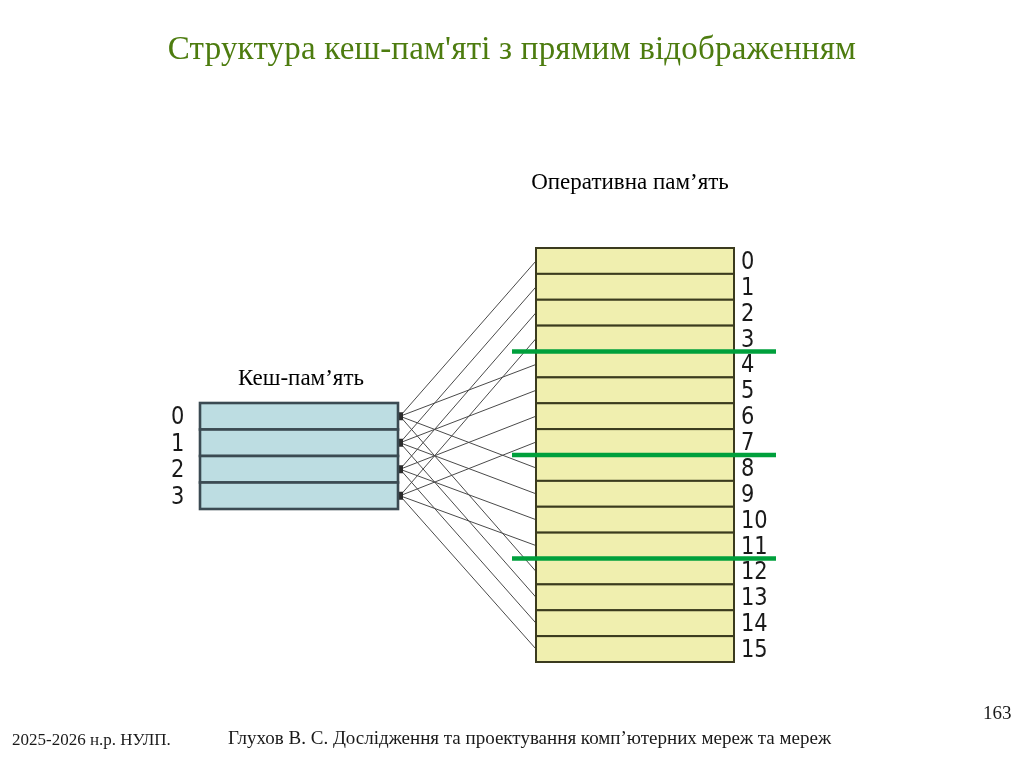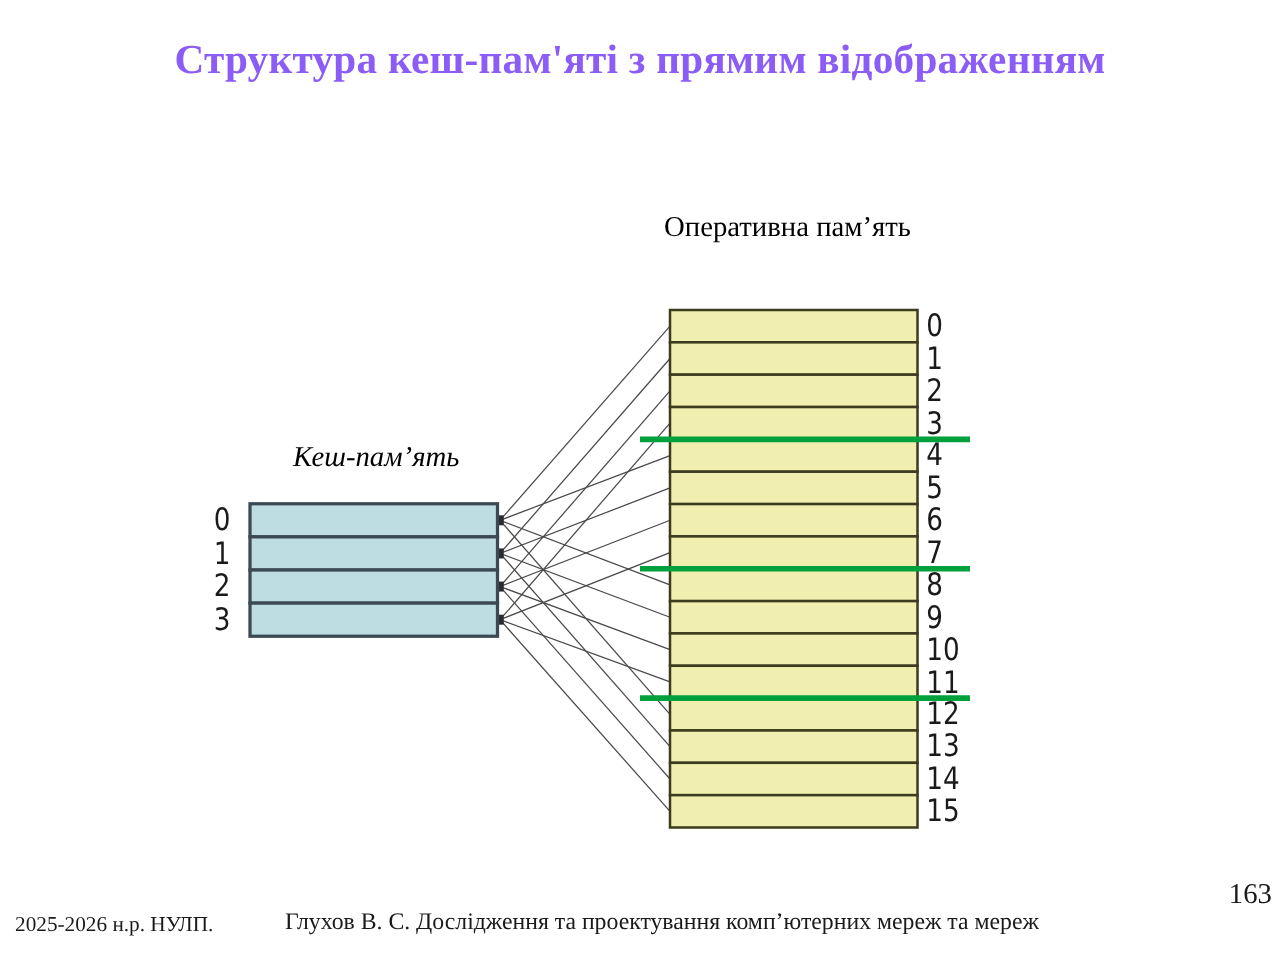--- a/index.html
+++ b/index.html
@@ -16,23 +16,23 @@
   }
 
   
   #slide-title {
     position: absolute;
     left: 110px;
     top: 26px;
     width: 804px;
     text-align: center;
     font-size: 33px;
-    font-weight: bold;
+    font-weight: normal;
     line-height: 1.36;
-    color: #8b5cf6;
+    color: #4d7c0f;
     letter-spacing: 0.2px;
   }
 
   
   #diagram {
     position: absolute;
     left: 0;
     top: 0;
     width: 1024px;
     height: 767px;
@@ -47,23 +47,22 @@
     text-align: center;
     line-height: 1.32;
   }
   #ram-caption {
     left: 505px;
     top: 167px;
     width: 250px;
   }
   #cache-caption {
     left: 178px;
-    top: 351px;
+    top: 363px;
     width: 246px;
-    font-style: italic;
   }
 
   
   .index-col {
     position: absolute;
     color: #1a1a1a;
     font-family: "DejaVu Sans", sans-serif;
     font-size: 21px;
     line-height: 1;
   }
@@ -88,21 +87,21 @@
     font-size: 17px;
   }
   #footer-center {
     left: 228px;
     top: 727px;
     font-size: 19px;
   }
   #footer-page {
     left: 983px;
     top: 702px;
-    font-size: 23px;
+    font-size: 19px;
   }
 </style>
 </head>
 <body>
 
 <div id="slide-title">Структура кеш-пам'яті з прямим відображенням</div>
 
 <svg id="diagram" viewBox="0 0 1024 767" xmlns="http://www.w3.org/2000/svg">
 
   <g id="mapping-lines" stroke="#4a4a4a" stroke-width="1" fill="none">

